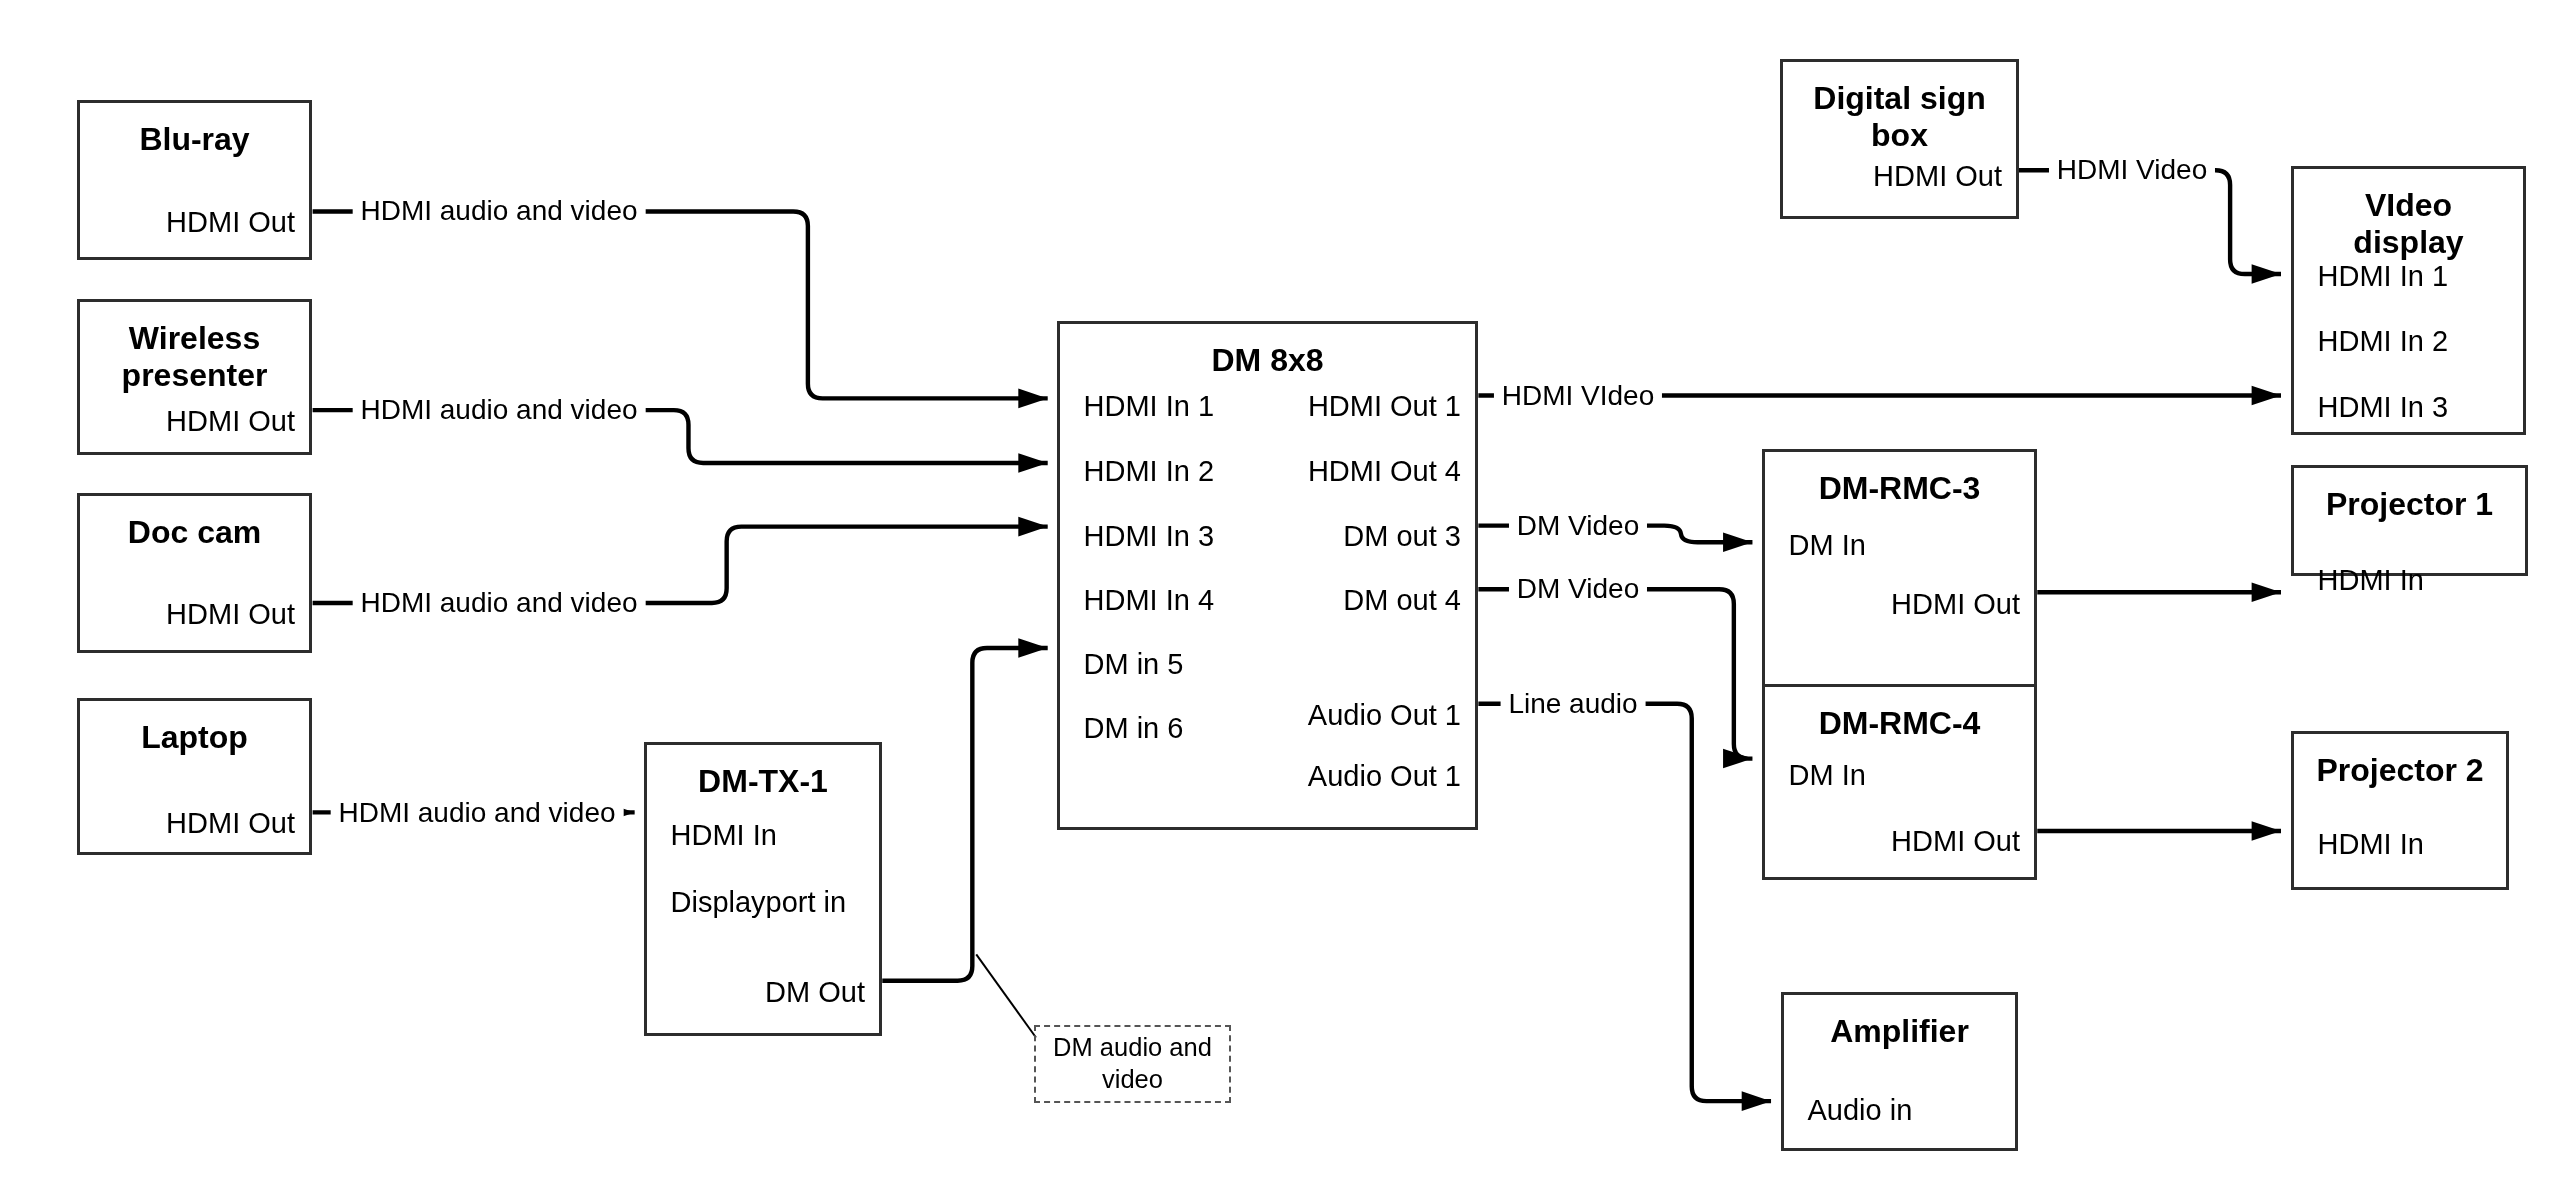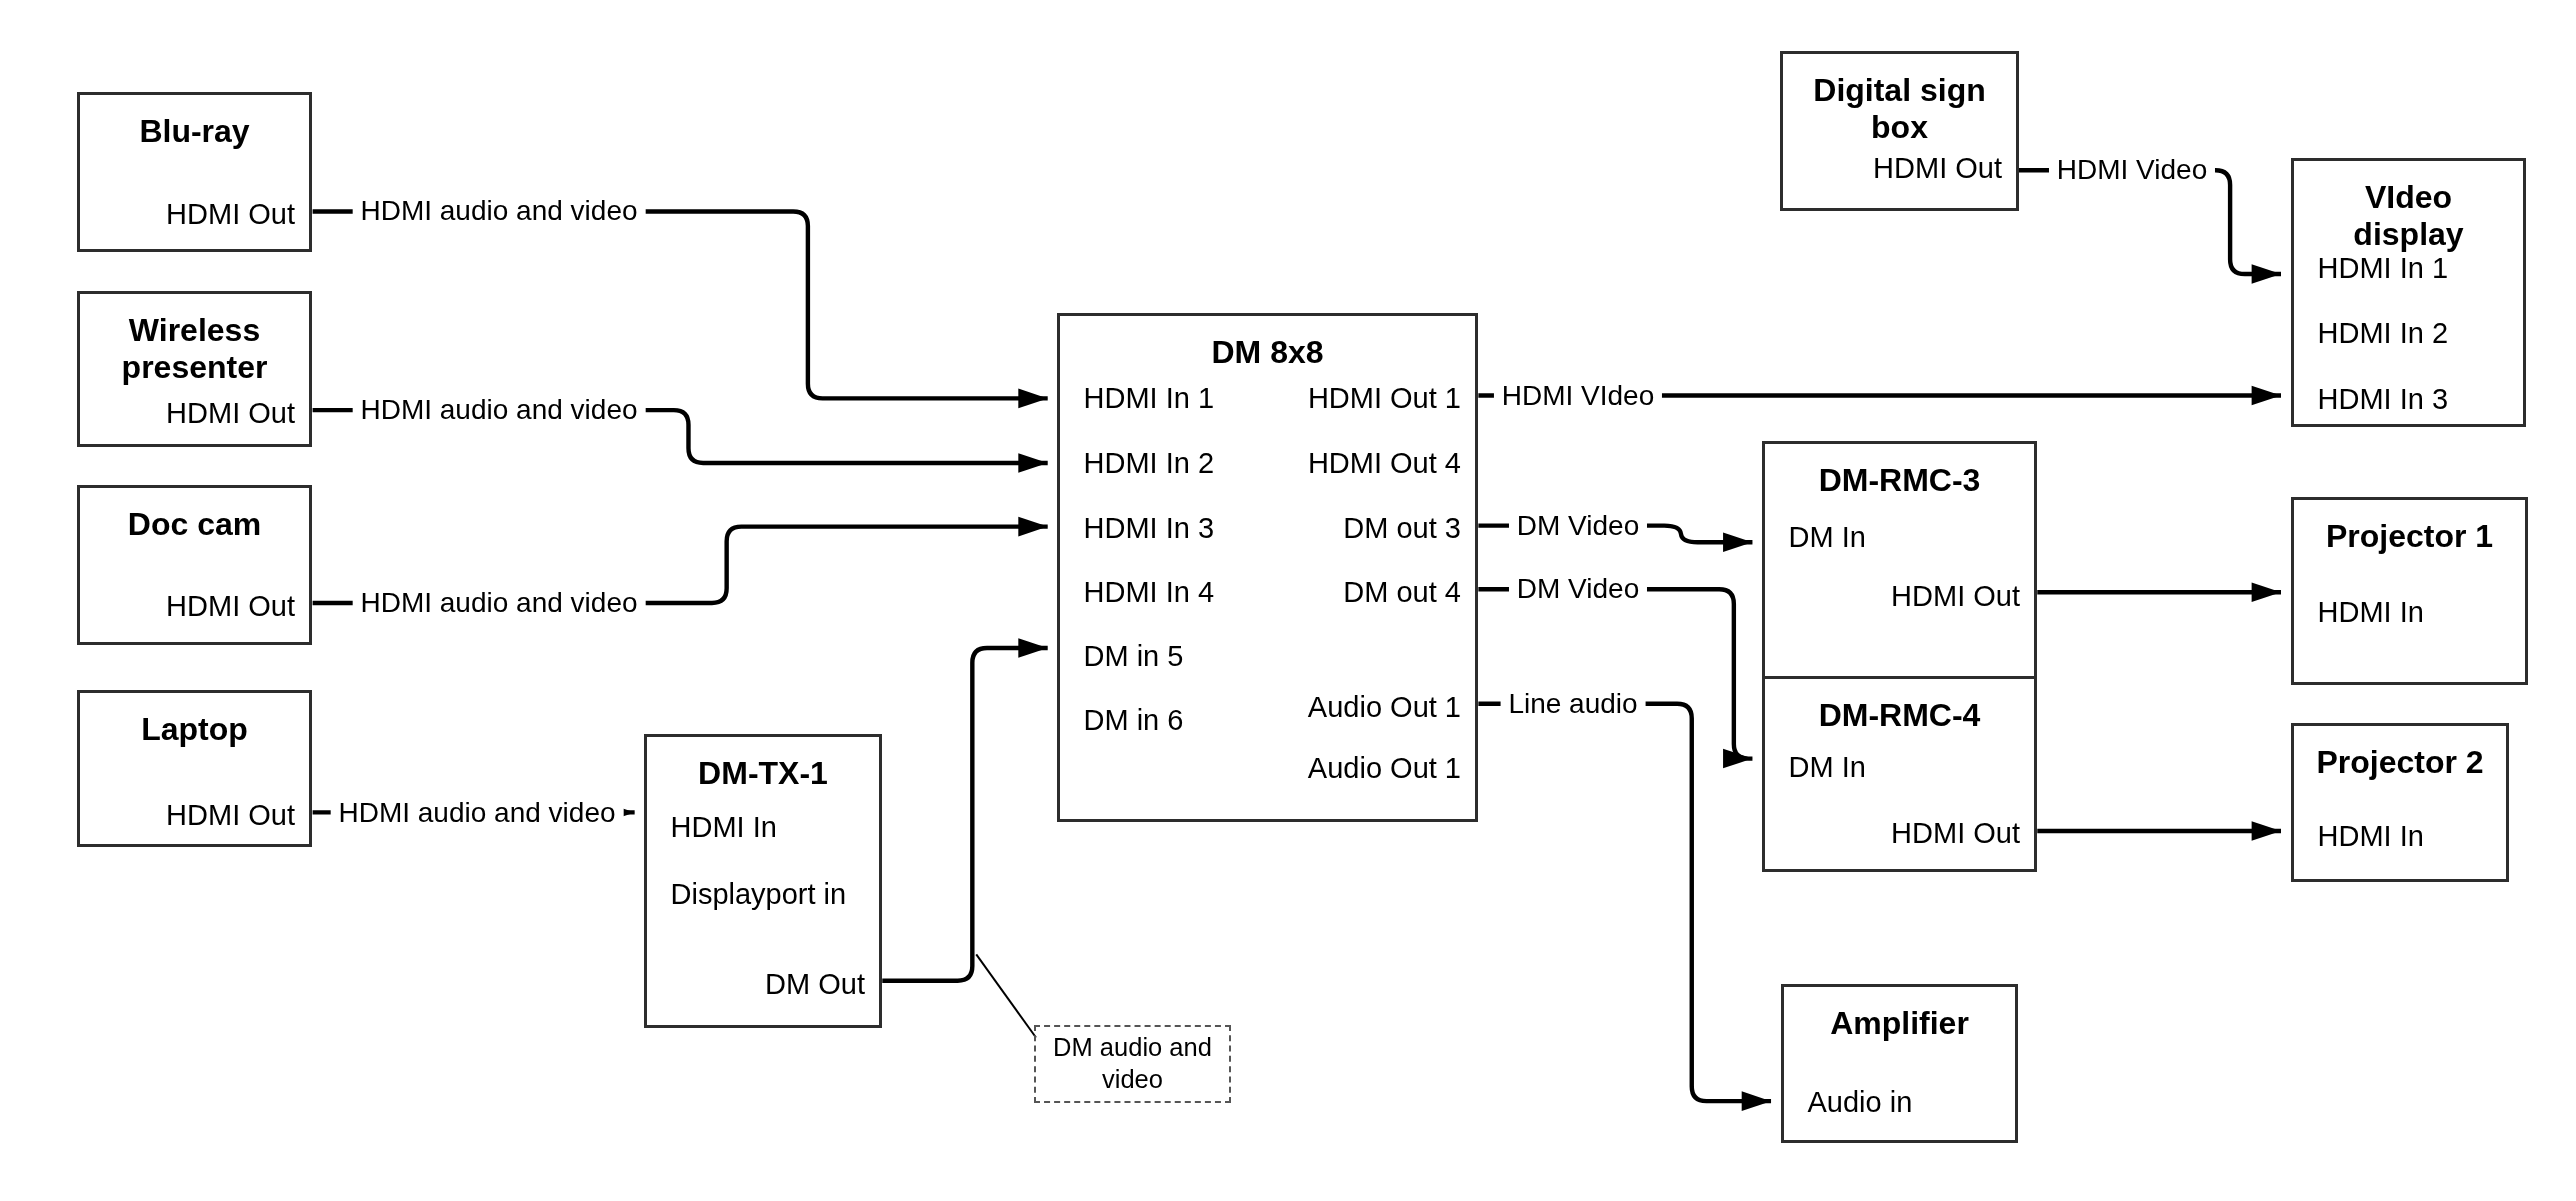--- a/index.html
+++ b/index.html
@@ -11,20 +11,21 @@
     font-family: "Liberation Sans", sans-serif;
     color: #000000;
     overflow: hidden;
   }
   #wires { position: absolute; left: 0; top: 0; }
   .node {
     position: absolute;
     background: #ffffff;
     border: 3.9px solid #2d2d2d;
     box-sizing: border-box;
+    margin-top: 8px;
   }
   .node .title {
     position: absolute;
     left: 0; right: 0;
     top: 17.6px;
     text-align: center;
     font-size: 32px;
     font-weight: bold;
     line-height: 1.16;
     white-space: pre-line;
@@ -147,21 +148,21 @@
     <div class="port left" style="top:172px">HDMI In 2</div>
     <div class="port left" style="top:238px">HDMI In 3</div>
   </div>
 
   <div class="node" style="left:1762px; top:441px; width:275px; height:240px">
     <div class="title">DM-RMC-3</div>
     <div class="port left" style="top:93px">DM In</div>
     <div class="port right" style="top:152px">HDMI Out</div>
   </div>
 
-  <div class="node" style="left:2291px; top:497px; width:237px; height:188px">
+  <div class="node" style="left:2291px; top:457px; width:237px; height:111px">
     <div class="title">Projector 1</div>
     <div class="port left" style="top:112px">HDMI In</div>
   </div>
 
   <div class="node" style="left:1762px; top:676px; width:275px; height:196px">
     <div class="title">DM-RMC-4</div>
     <div class="port left" style="top:88px">DM In</div>
     <div class="port right" style="top:154px">HDMI Out</div>
   </div>
 

